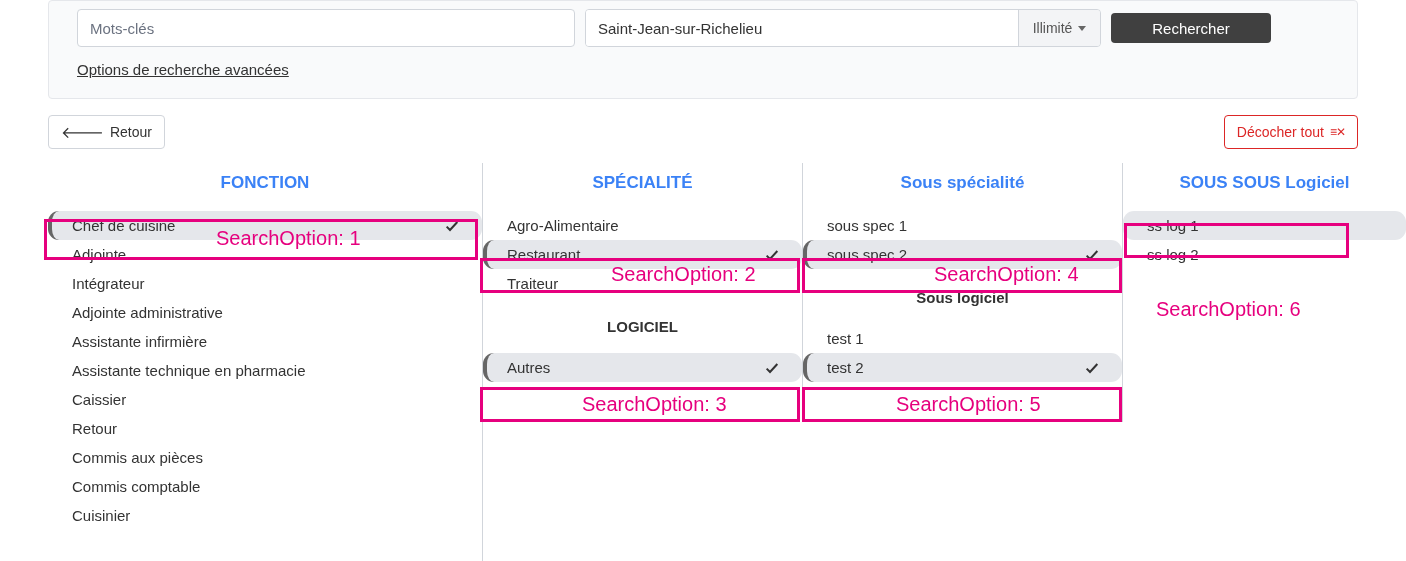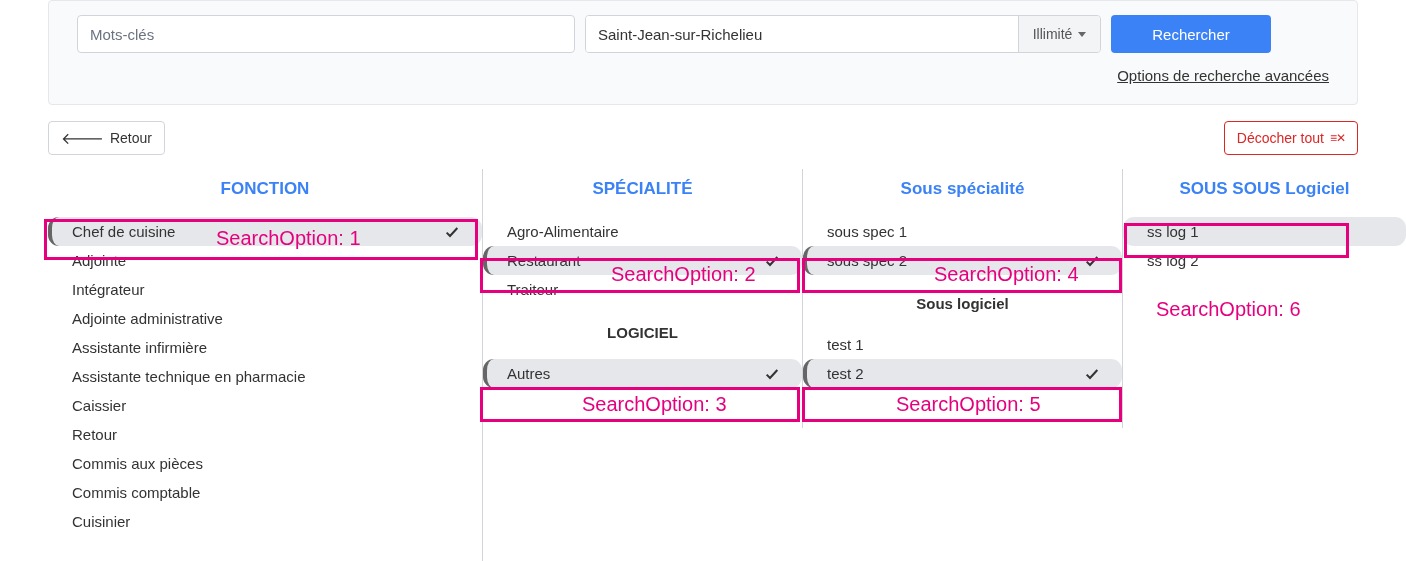--- a/index.html
+++ b/index.html
@@ -7,21 +7,21 @@
     font-family: "Segoe UI", Arial, sans-serif;
     font-size: 15px;
     background: #fff;
     color: #333;
   }
   .search-bar-wrap {
     background: #f9fafb;
     border: 1px solid #e5e7eb;
     border-radius: 4px;
     margin: 0 48px;
-    padding: 14px 28px 20px;
+    padding: 8px 28px 20px;
   }
   .search-row {
     display: flex;
     gap: 10px;
     align-items: center;
   }
   .input-keywords {
     flex: 0 0 498px;
     height: 38px;
     border: 1px solid #d1d5db;
@@ -61,30 +61,30 @@
     cursor: pointer;
   }
   .caret-down {
     width: 0; height: 0;
     border-left: 4px solid transparent;
     border-right: 4px solid transparent;
     border-top: 5px solid #666;
   }
   .btn-search {
     flex: 0 0 160px;
-    height: 38px;
-    background: #3b82f6;
+    height: 30px;
+    background: #404040;
     color: #fff;
     border: none;
     border-radius: 4px;
     font-size: 15px;
     cursor: pointer;
   }
   .adv-link {
-    text-align: right;
+    text-align: left;
     margin-top: 14px;
   }
   .adv-link a {
     color: #333;
     text-decoration: underline;
     font-size: 15px;
   }
   .toolbar {
     margin: 16px 48px 4px;
     display: flex;

